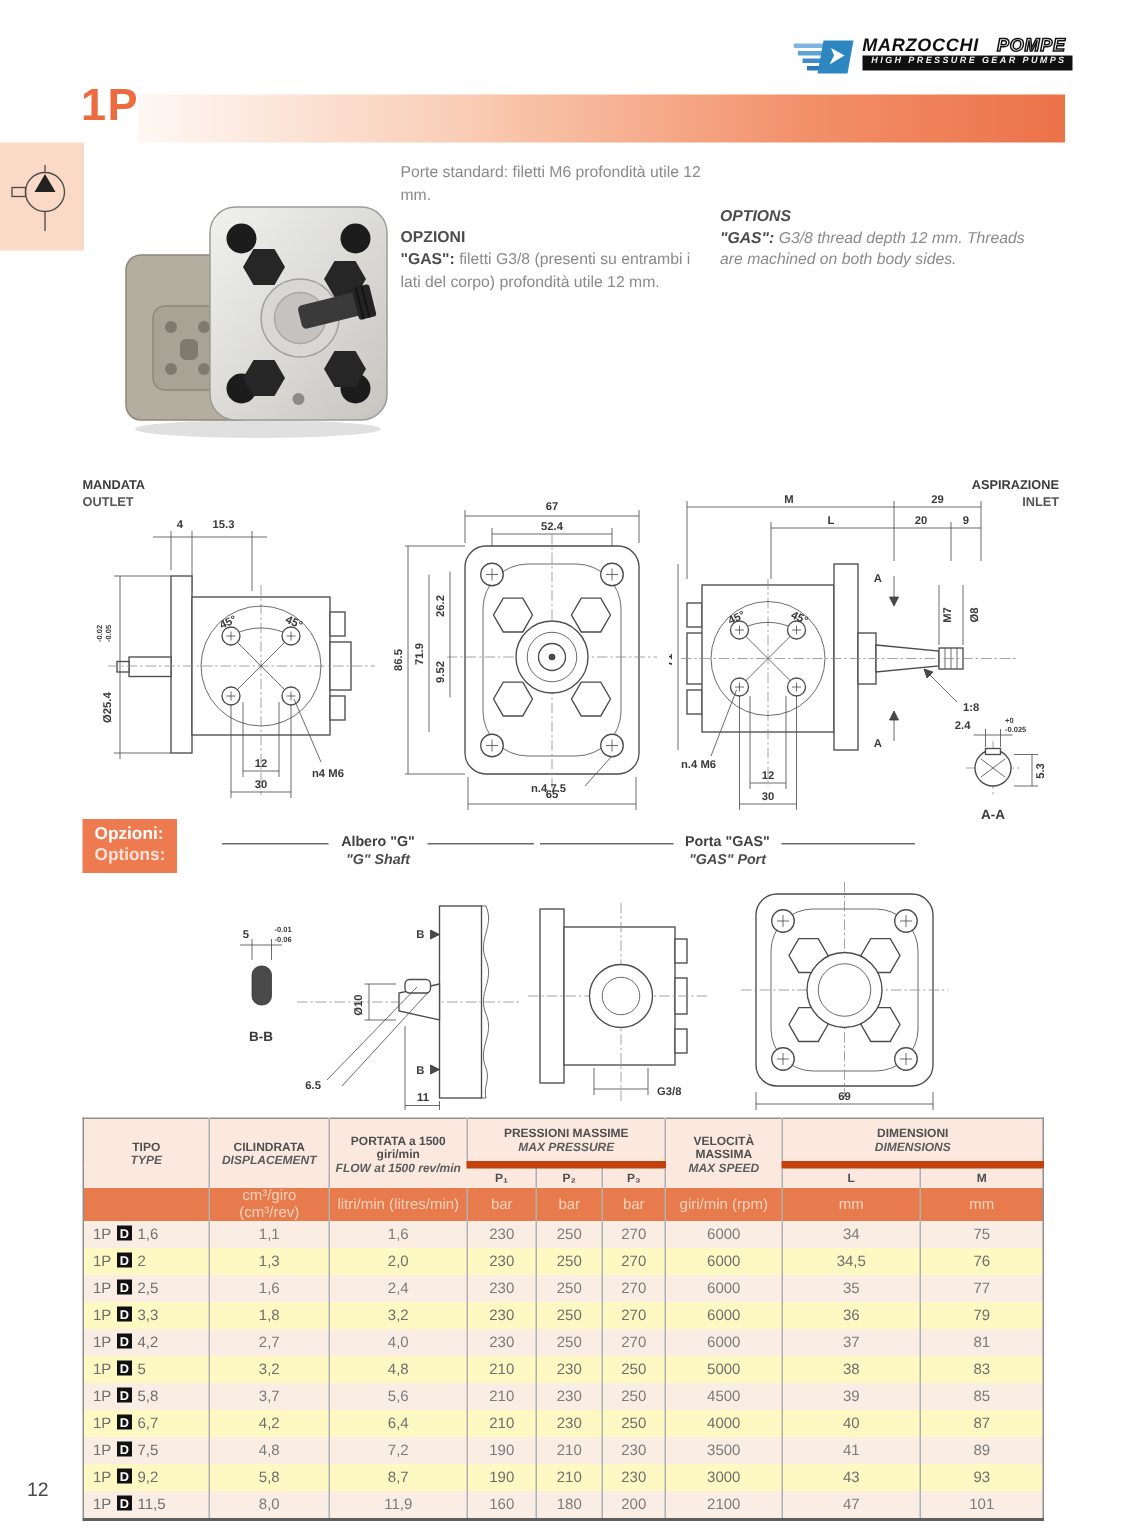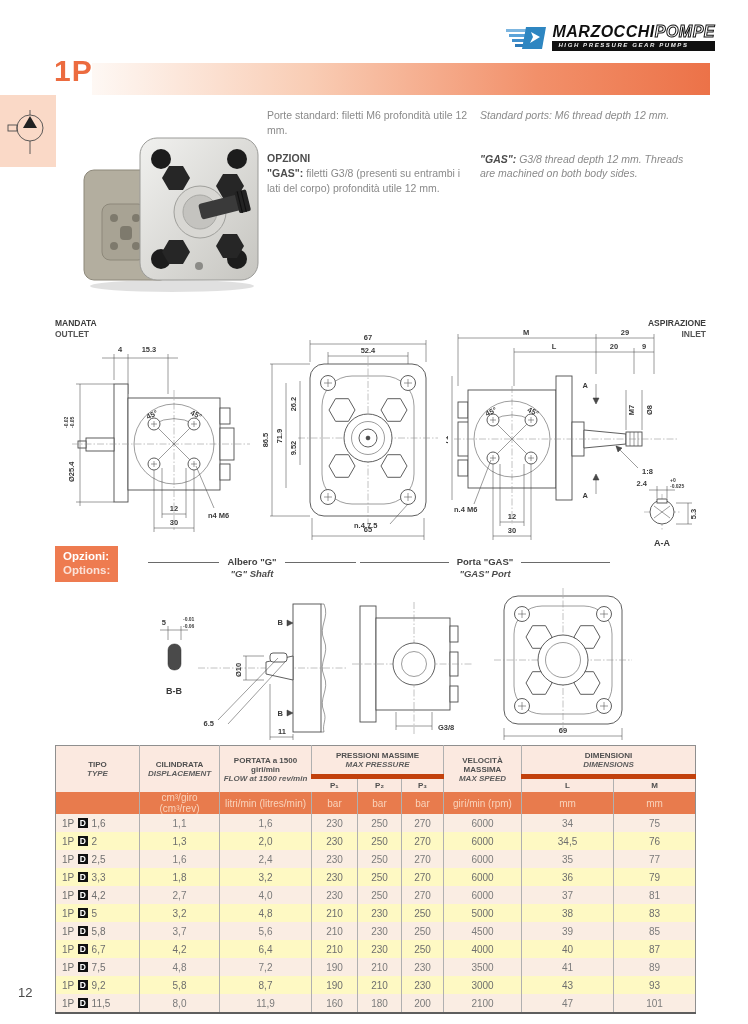--- a/index.html
+++ b/index.html
@@ -2,21 +2,21 @@
 <html><head>
 <meta charset="utf-8">
 <style>
   html,body{margin:0;padding:0;background:#e9e9e9;}
   .page{position:relative;width:748px;height:1024px;background:#ffffff;overflow:hidden;
         font-family:"Liberation Sans",sans-serif;}
   
   .logo{position:absolute;top:24px;right:33px;display:flex;align-items:flex-start;gap:4px;}
   .logo-right{display:flex;flex-direction:column;}
   .logo-name{display:flex;align-items:flex-start;font-style:italic;font-weight:900;
-             font-size:16px;letter-spacing:.5px;color:#101010;line-height:1;}
+             font-size:12px;letter-spacing:.5px;color:#101010;line-height:1;gap:12px;}
   .lg-light{color:#ffffff;-webkit-text-stroke:1px #101010;font-weight:700;}
   .logo-bar{margin-top:1px;background:#101010;color:#f0f0f0;font-style:italic;font-weight:700;
             font-size:6px;letter-spacing:1.6px;padding:1px 4px 2px 6px;line-height:1.2;}
   
   .banner{position:absolute;left:92px;top:63px;width:618px;height:32px;
           background:linear-gradient(90deg,#fef8f4 0%,#f9cdb5 35%,#f2906a 72%,#ec7248 100%);}
   .series-title{position:absolute;left:54px;top:56px;font-size:30px;font-weight:900;
                 color:#ec6b3f;letter-spacing:1px;line-height:1;}
   .side-tab{position:absolute;left:0;top:95px;width:56px;height:72px;background:#fad9c7;
             display:flex;align-items:center;justify-content:center;}
@@ -154,23 +154,23 @@
     <circle cx="123" cy="140" r="4" fill="#8b8b87"></circle>
   </svg>
 
   <div class="intro intro-it">
     <p>Porte standard: filetti M6 profondità utile 12 mm.</p>
     <div class="gap"></div>
     <p class="opt-h">OPZIONI</p>
     <p><b>"GAS":</b><span> filetti G3/8 (presenti su entrambi i lati del corpo) profondità utile 12 mm.</span></p>
   </div>
   <div class="intro intro-en">
-    <p>Standard ports: M6 thread depth 12 mm.</p>
     <div class="gap"></div>
       <div class="gap" style="height:15px"></div>
+    <p class="opt-h">OPTIONS</p>
     <p><b>"GAS":</b><span> G3/8 thread depth 12 mm. Threads are machined on both body sides.</span></p>
   </div>
 
   <div class="dwg-lbl" style="left:55px;top:318px">
     <div>MANDATA</div>
     <div class="en">OUTLET</div>
   </div>
   <div class="dwg-lbl" style="right:42px;top:318px;text-align:right">
     <div>ASPIRAZIONE</div>
     <div class="en">INLET</div>

